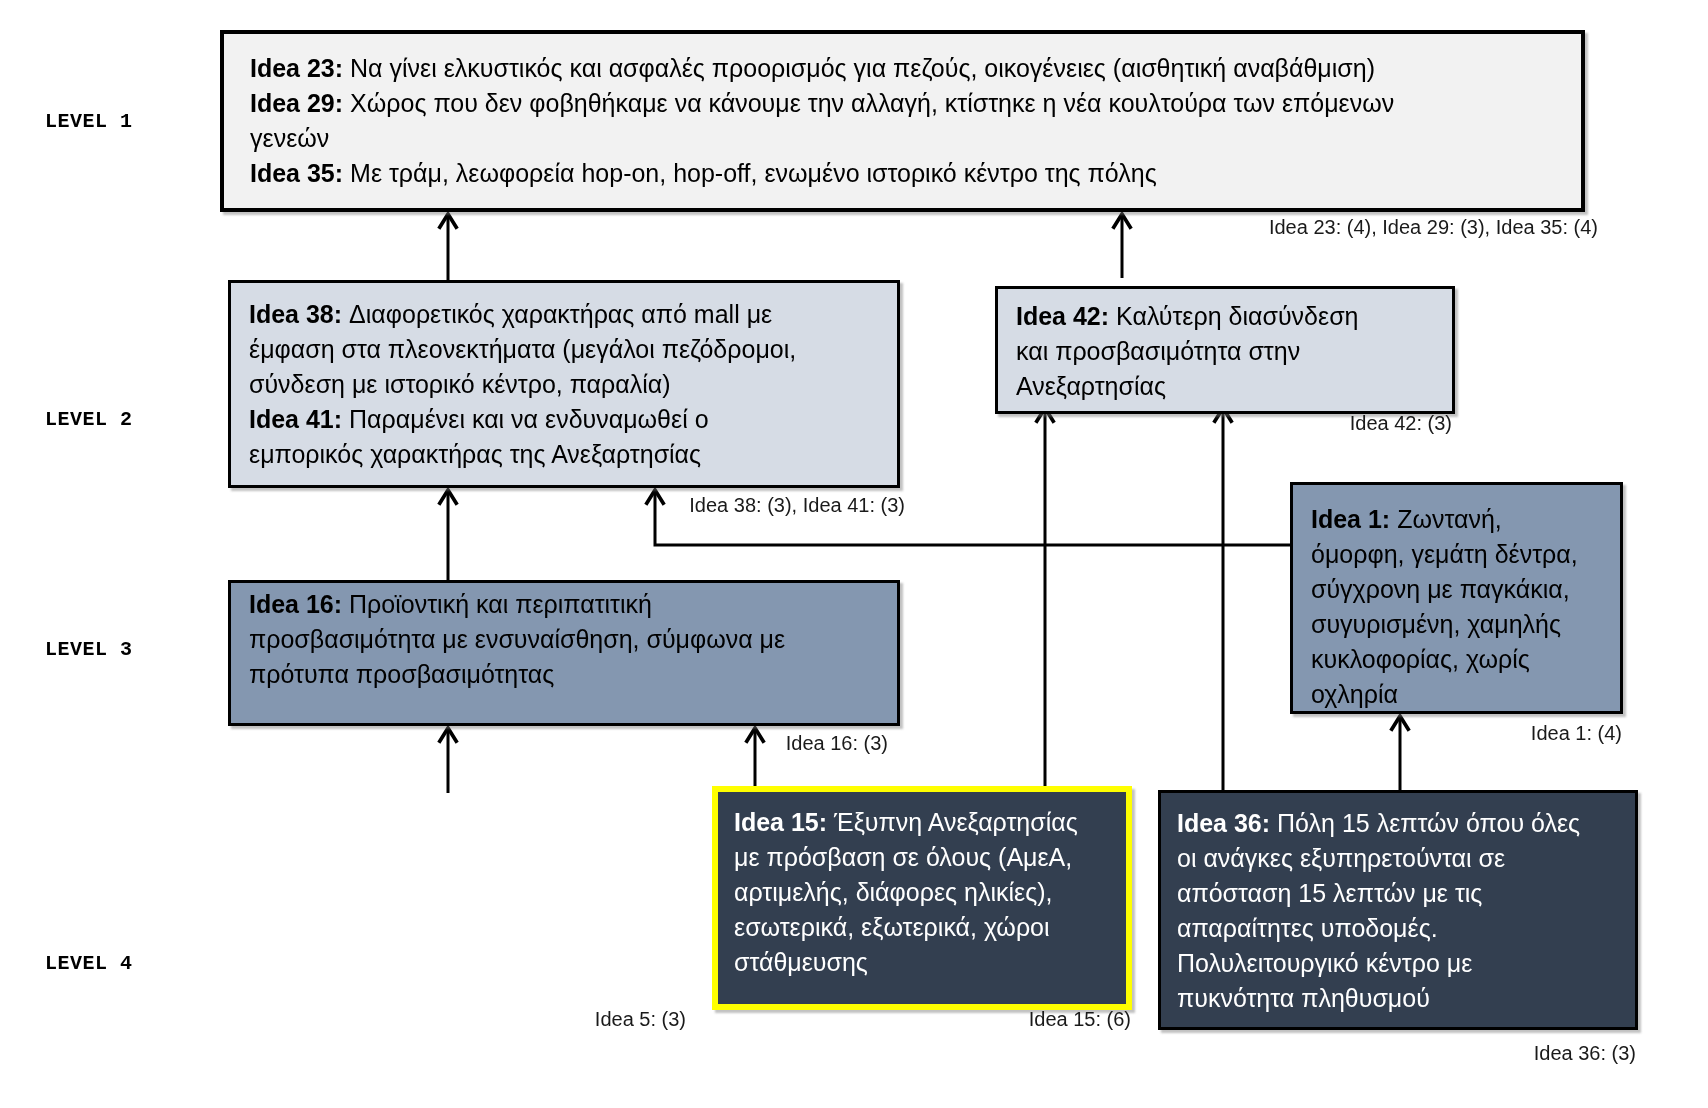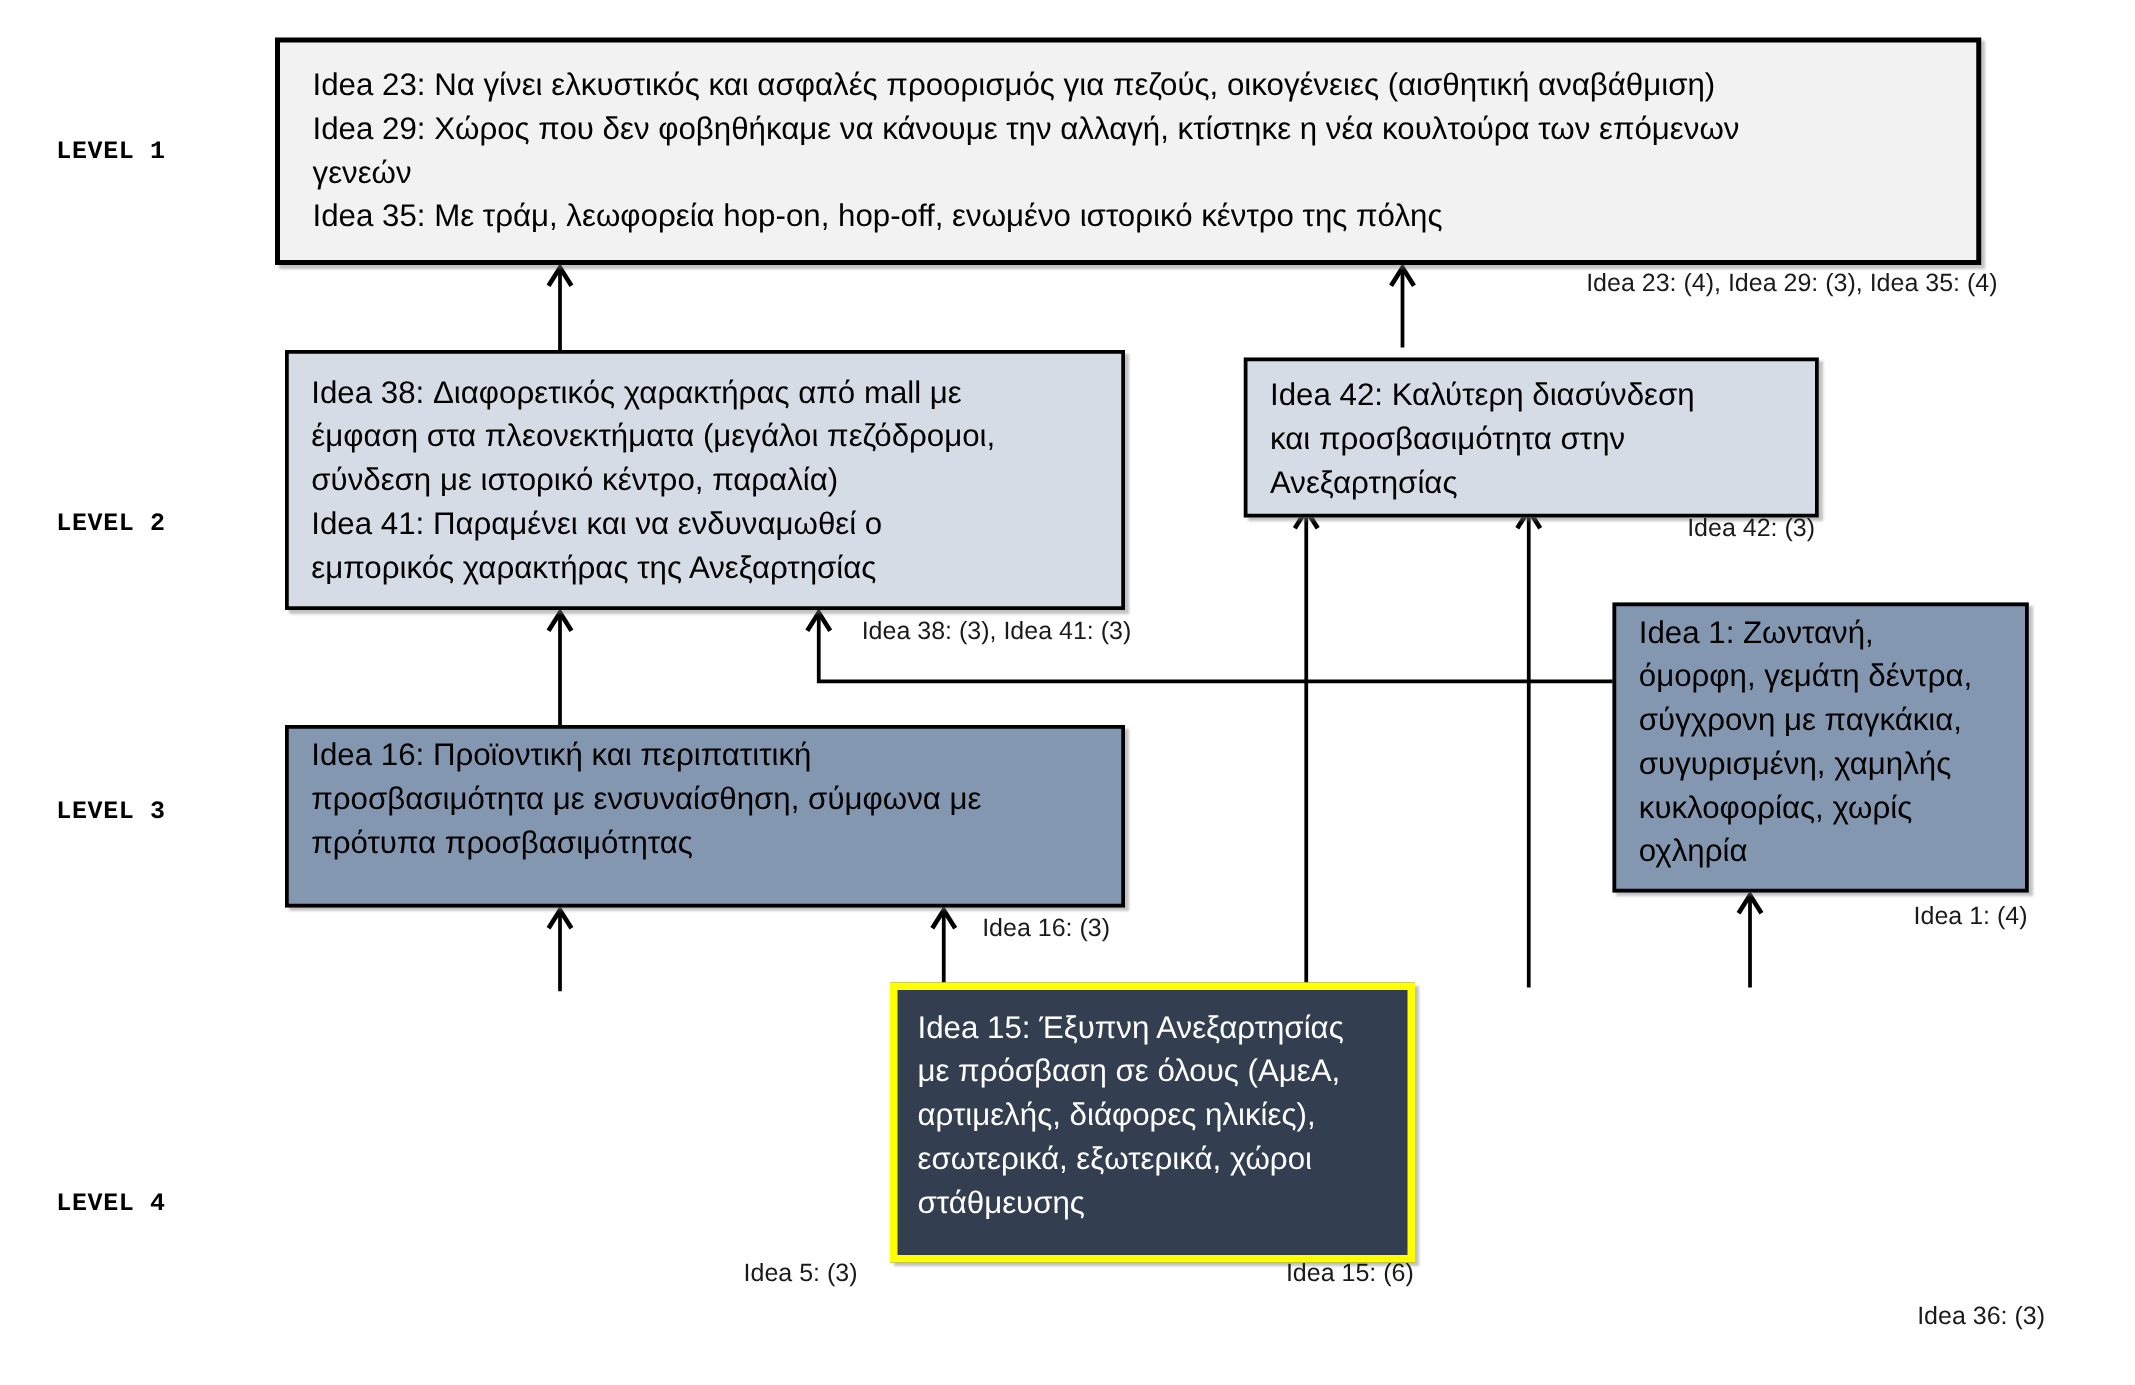--- a/index.html
+++ b/index.html
@@ -18,21 +18,21 @@
   }
   #wires { position:absolute; left:0; top:0; width:1708px; height:1108px; }
   .arrow { stroke: var(--arrow_color); stroke-width: 3; fill: none; }
   .box {
     position: absolute;
     border: 3px solid var(--box_border);
     font-size: 25px; line-height: 35px;
     box-shadow: 3px 3px 2px rgba(120,120,120,0.45);
   }
   .box .idea-line { white-space: normal; }
-  .idea-id { font-weight: normal; }
+  .idea-id { font-weight: bold; }
   .idea-text { white-space: pre-line; }
   .box-top { background: var(--level1_bg); border-width: 4px; padding: 17px 26px; }
   .box-light { background: var(--light_bg); padding: 14px 18px; }
   .box-medium { background: var(--medium_bg); padding: 14px 18px; }
   .box-dark { background: var(--dark_bg); color: var(--dark_text); padding: 13px 16px; }
   .box-highlight { border: 6px solid var(--highlight_border); }
   .level-label {
     position: absolute; left: 45px; width: 180px; text-align: left;
     font-size: 20px; font-weight: bold; letter-spacing: 0.5px; color: var(--text); font-family: Liberation Mono, monospace;
   }
@@ -84,21 +84,21 @@
   </div>
   <div class="annotation" style="top:494px; right:803px;">Idea 38: (3), Idea 41: (3)</div>
 
   <div class="box box-light" style="left:995px; top:286px; width:460px; height:128px; padding-top:10px;">
     <div class="idea-line"><span class="idea-id">Idea 42:</span> <span class="idea-text">Καλύτερη διασύνδεση
 και προσβασιμότητα στην
 Ανεξαρτησίας</span></div>
   </div>
   <div class="annotation" style="top:412px; right:256px;">Idea 42: (3)</div>
 
-  <div class="box box-medium" style="left:1290px; top:482px; width:333px; height:232px; padding-top:4px;">
+  <div class="box box-medium" style="left:1290px; top:482px; width:333px; height:232px; padding-top:17px;">
     <div class="idea-line"><span class="idea-id">Idea 1:</span> <span class="idea-text">Ζωντανή,
 όμορφη, γεμάτη δέντρα,
 σύγχρονη με παγκάκια,
 συγυρισμένη, χαμηλής
 κυκλοφορίας, χωρίς
 οχληρία</span></div>
   </div>
   <div class="annotation" style="top:722px; right:86px;">Idea 1: (4)</div>
 
   <div class="box box-medium" style="left:228px; top:580px; width:672px; height:146px; padding-top:4px;">
@@ -112,15 +112,23 @@
 
   <div class="box box-dark box-highlight" style="left:712px; top:786px; width:420px; height:224px;">
     <div class="idea-line"><span class="idea-id">Idea 15:</span> <span class="idea-text">Έξυπνη Ανεξαρτησίας
 με πρόσβαση σε όλους (ΑμεΑ,
 αρτιμελής, διάφορες ηλικίες),
 εσωτερικά, εξωτερικά, χώροι
 στάθμευσης</span></div>
   </div>
   <div class="annotation" style="top:1008px; right:577px;">Idea 15: (6)</div>
 
+  <div class="box box-dark" style="left:1158px; top:790px; width:480px; height:240px;">
+    <div class="idea-line"><span class="idea-id">Idea 36:</span> <span class="idea-text">Πόλη 15 λεπτών όπου όλες
+οι ανάγκες εξυπηρετούνται σε
+απόσταση 15 λεπτών με τις
+απαραίτητες υποδομές.
+Πολυλειτουργικό κέντρο με
+πυκνότητα πληθυσμού</span></div>
+  </div>
   <div class="annotation" style="top:1042px; right:72px;">Idea 36: (3)</div>
 
 </div>
 
 </body></html>

